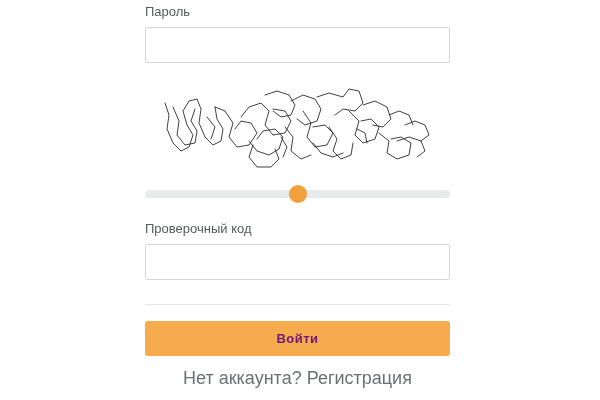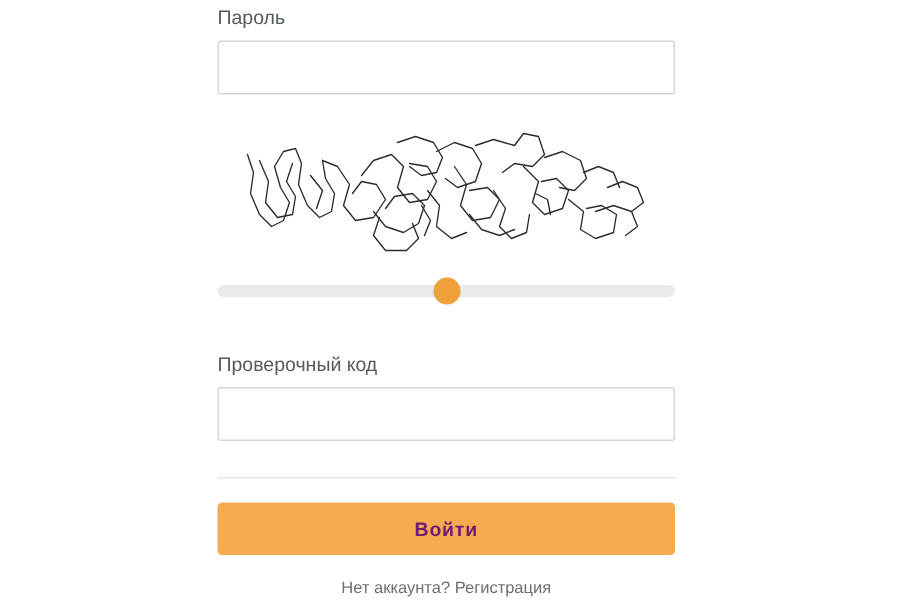--- a/index.html
+++ b/index.html
@@ -77,21 +77,21 @@
   .slider-thumb {
     position: absolute;
     top: 2px;
     width: 18px;
     height: 18px;
     border-radius: 50%;
     background: #f0a13c;
     box-shadow: 0 0 0 1px rgba(0,0,0,0.02);
   }
   .field-label.second {
-    margin-top: 26px;
+    margin-top: 12px;
   }
   .divider {
     width: 305px;
     height: 1px;
     background: #e4e6e8;
     margin-top: 24px;
   }
   .submit-button {
     display: block;
     box-sizing: border-box;
@@ -105,21 +105,21 @@
     font-family: "Liberation Sans", sans-serif;
     font-size: 13px;
     font-weight: bold;
     letter-spacing: 0.5px;
     cursor: pointer;
   }
   .register-line {
     width: 305px;
     text-align: center;
     margin-top: 14px;
-    font-size: 11px;
+    font-size: 18px;
     color: #6b7073;
     line-height: 16px;
   }
   .register-link {
     color: #6b7073;
     text-decoration: none;
   }
 </style>
 </head>
 <body>

